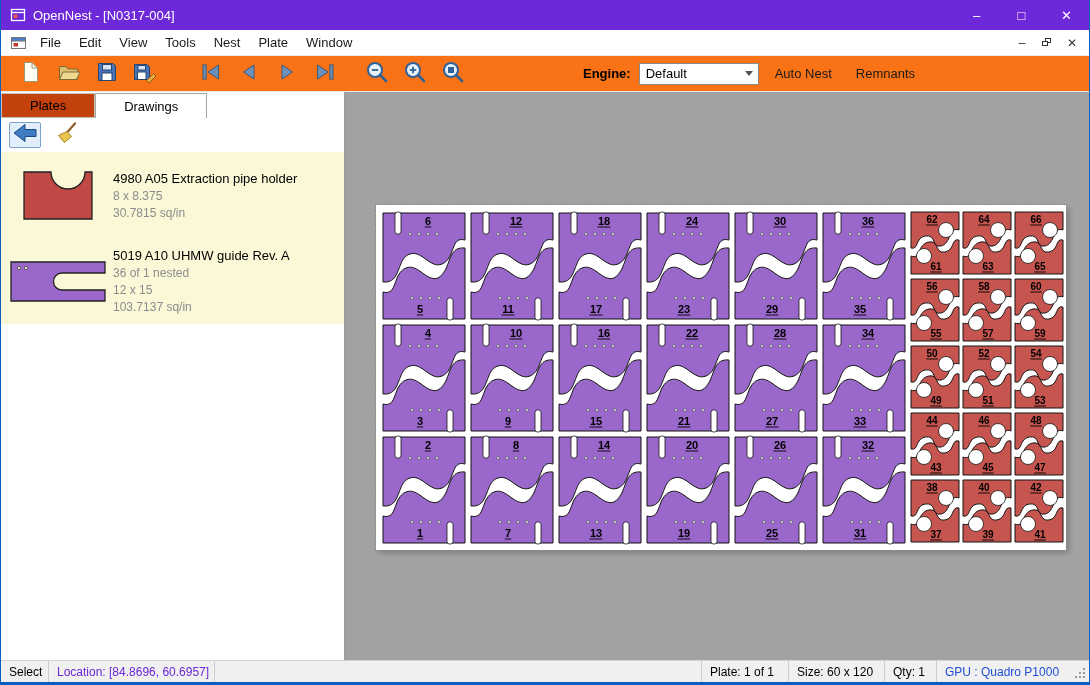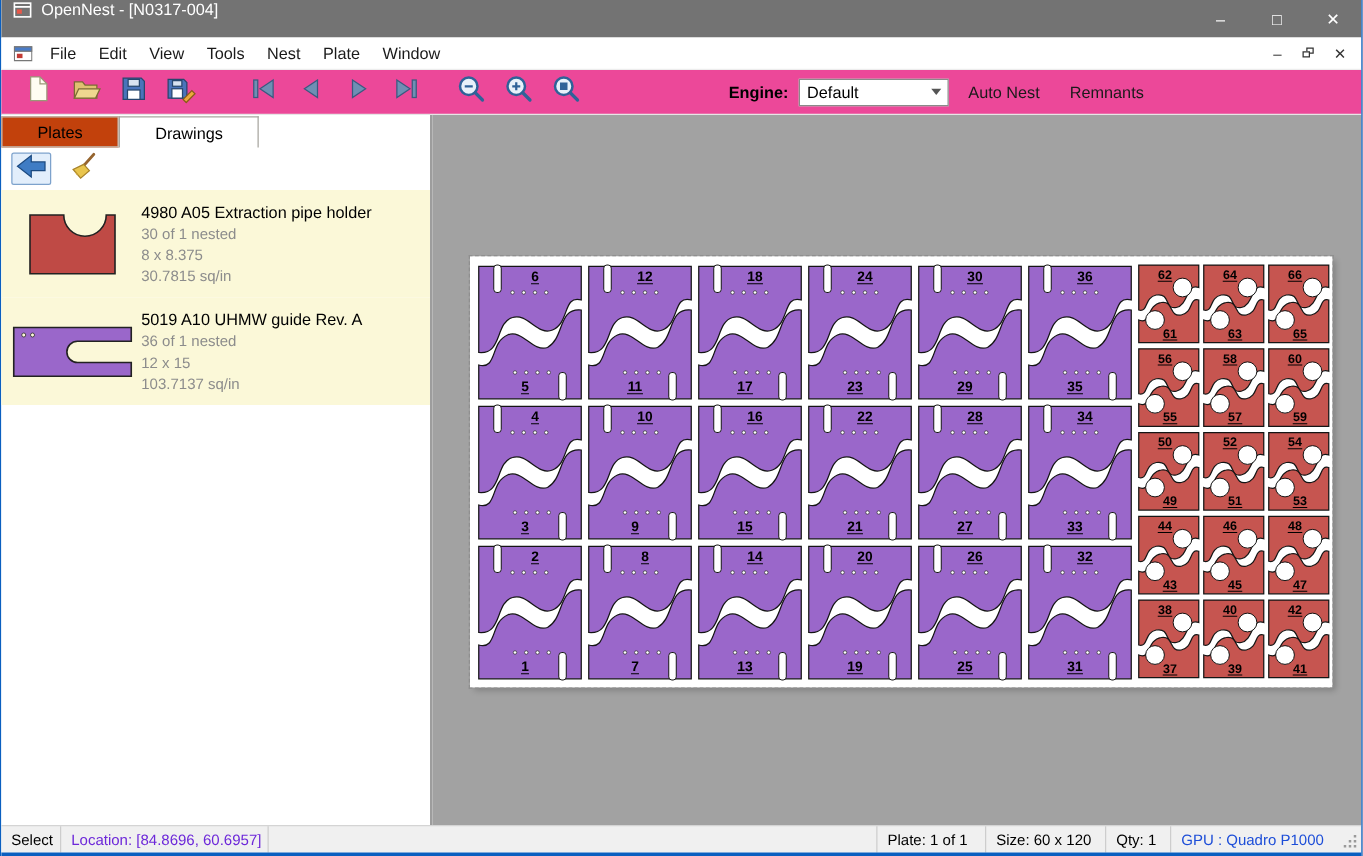--- a/index.html
+++ b/index.html
@@ -1,38 +1,38 @@
 <!DOCTYPE html>
 <html><head>
 <meta charset="utf-8">
 <style>
   *{margin:0;padding:0;box-sizing:border-box}
   html,body{width:1090px;height:685px}
   body{font-family:"Liberation Sans",sans-serif;overflow:hidden;position:relative;background:#fff;
        border-left:1px solid #0a5fc0;border-right:1px solid #0a5fc0}
 
   
-  .titlebar{position:absolute;left:0;top:0;width:100%;height:30px;background:#737373;display:flex;align-items:flex-start}
+  .titlebar{position:absolute;left:0;top:0;width:100%;height:30px;background:#6d28d9;display:flex;align-items:center}
   .app-icon{margin-left:9px;display:flex}
   .title-text{color:#fff;font-size:13px;margin-left:7px;flex:1}
   .win-controls{display:flex;height:100%}
   .win-btn{width:45px;height:100%;display:flex;align-items:center;justify-content:center;color:#fff;font-size:13px;cursor:default}
 
   
   .menubar{position:absolute;left:0;top:30px;width:100%;height:26px;background:#fff;display:flex;align-items:center;border-bottom:1px solid #ededed}
   .mdi-doc-icon{margin:0 5px 0 10px;display:flex}
   .menu-item{font-size:13px;color:#1a1a1a;padding:4px 9px}
   .mdi-controls{margin-left:auto;display:flex;align-items:center;margin-right:8px;gap:7px}
   .mdi-btn{width:18px;height:16px;display:flex;align-items:center;justify-content:center;color:#333;font-size:12px}
   .mdi-restore{position:relative;width:10px;height:9px}
   .mdi-restore i{position:absolute;left:3px;top:0;width:6px;height:5px;border:1px solid #333;display:block}
   .mdi-restore i+i{left:0;top:3px;background:#fff}
 
   
-  .toolbar{position:absolute;left:0;top:56px;width:100%;height:36px;background:#ec4899;display:flex;align-items:center;padding-left:14px;border-bottom:1px solid #e6e6e6}
+  .toolbar{position:absolute;left:0;top:56px;width:100%;height:36px;background:#f97316;display:flex;align-items:center;padding-left:14px;border-bottom:1px solid #e6e6e6}
   .tb-btn{width:32px;height:28px;display:flex;align-items:center;justify-content:center;margin-right:6px}
   .grp{margin-left:28px}
   .grp2{margin-left:14px}
   .engine-label{font-size:13px;font-weight:bold;margin-left:108px}
   .engine-combo{width:120px;height:22px;border:1px solid #8a8a8a;background:#fff;display:flex;align-items:center;margin-left:8px}
   .engine-combo .val{font-size:13px;margin-left:6px;flex:1}
   .combo-arrow{width:0;height:0;border-left:4px solid transparent;border-right:4px solid transparent;border-top:5px solid #555;margin-right:5px}
   .tb-text-btn{font-size:13px;padding:5px 8px;margin-left:8px;color:#1a1a1a}
 
   
@@ -221,21 +221,20 @@
     </div>
     <div class="drawing-list">
       <div class="drawing-item">
         <div class="thumb">
           <svg width="86" height="66" viewBox="0 0 86 66">
               <path d="M10,10 L37,10 A17,17 0 0 0 71,10 L78,10 L78,57 L10,57 Z" stroke="#222" stroke-width="1.3" fill="#bf4a45"></path>
             </svg>
         </div>
         <div class="meta">
           <div class="d-title">4980 A05 Extraction pipe holder</div>
-          <div class="d-line">30 of 1 nested</div>
           <div class="d-line">8 x 8.375</div>
           <div class="d-line">30.7815 sq/in</div>
         </div>
       </div>
       <div class="drawing-item">
         <div class="thumb">
           <svg width="104" height="66" viewBox="0 0 104 66">
               <path d="M6,14 L100,14 L100,25 L57,25 A8.5,8.5 0 0 0 57,42 L100,42 L100,53 L6,53 Z" stroke="#222" stroke-width="1.3" fill="#9a67ca"></path>
               <circle cx="14" cy="20" r="1.6" fill="#fbf8d8" stroke="#222" stroke-width="0.6"></circle>
               <circle cx="21" cy="20" r="1.6" fill="#fbf8d8" stroke="#222" stroke-width="0.6"></circle>

